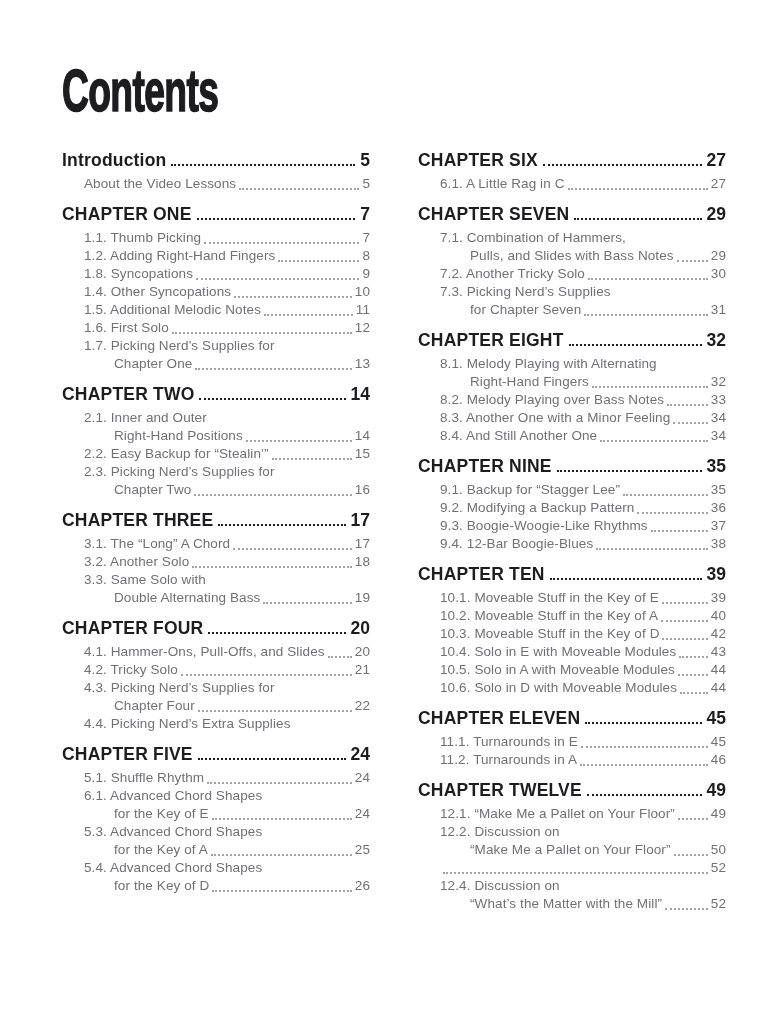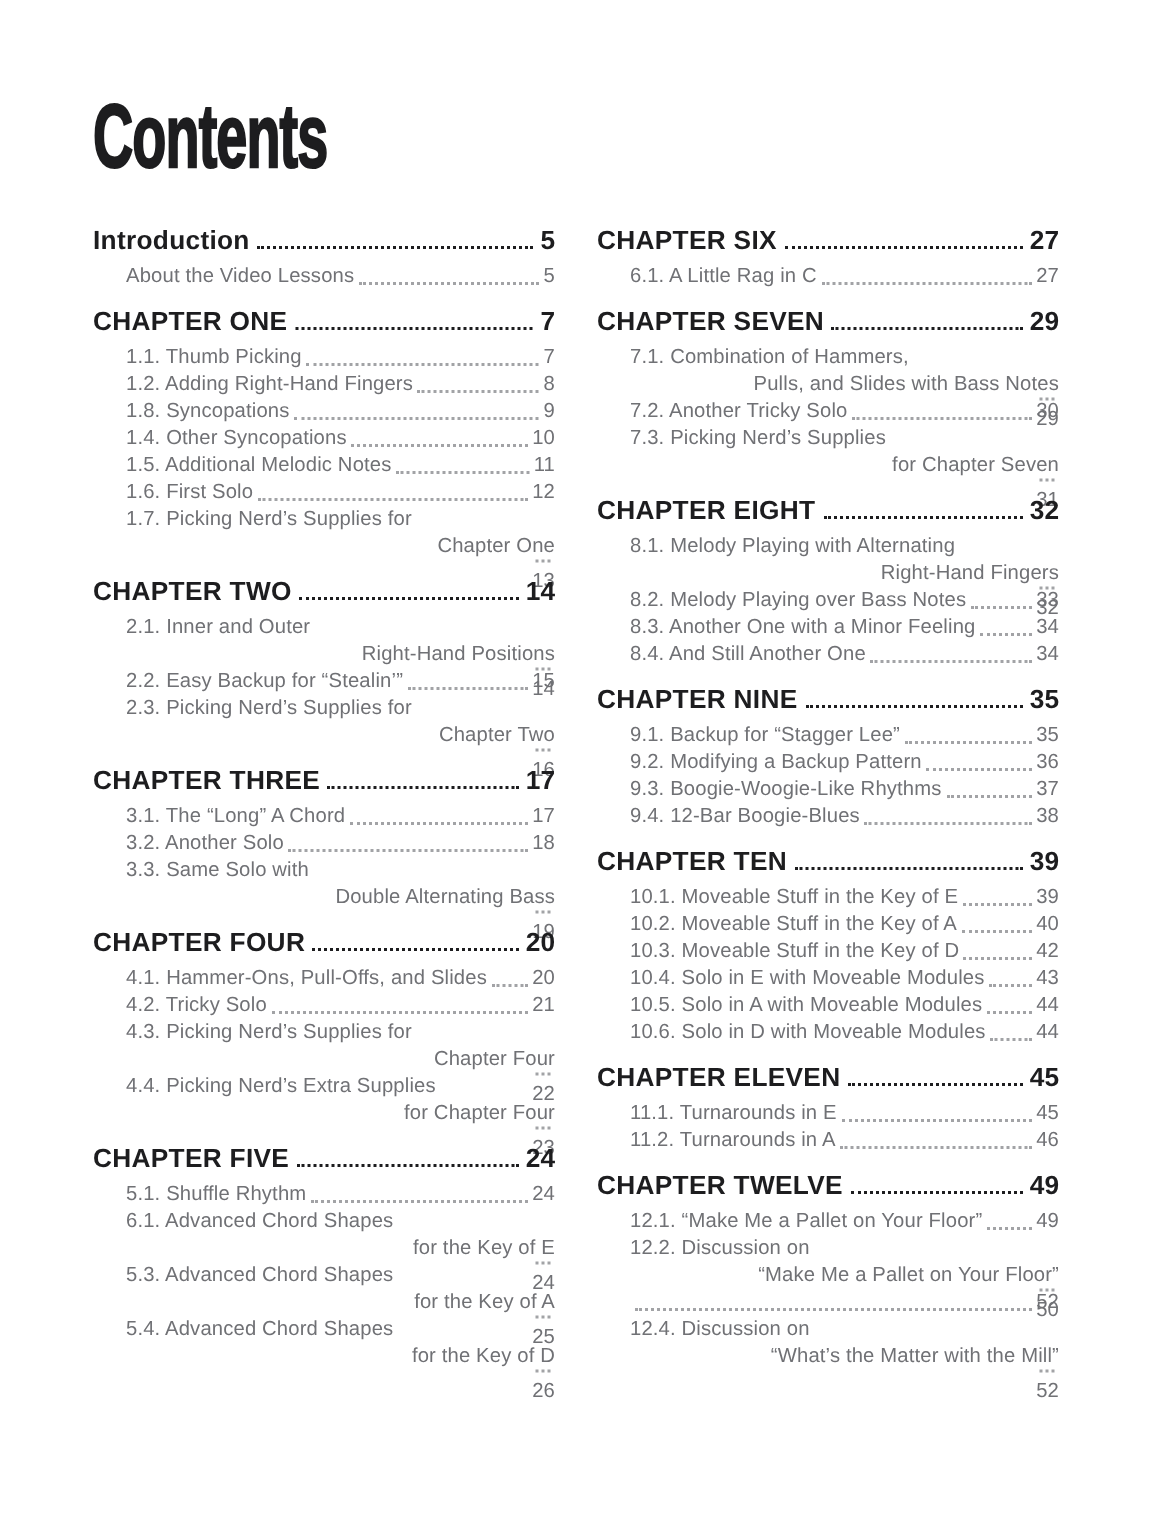--- a/index.html
+++ b/index.html
@@ -28,21 +28,21 @@
     line-height: 50px;
     color: var(--heading);
     -webkit-text-stroke: 1.6px var(--heading);
     letter-spacing: -1px;
     transform: scaleX(0.62);
     transform-origin: left bottom;
     white-space: nowrap;
     margin-bottom: 34px;
     height: 50px;
   }
-  .columns { display: flex; gap: 28px; align-items: flex-start; }
+  .columns { display: flex; gap: 48px; align-items: flex-start; }
   .col { width: 308px; flex: 0 0 308px; }
   .sec { margin-bottom: 11px; }
   .hdr {
     display: flex; align-items: flex-end;
     color: var(--heading);
     line-height: 20px;
     margin-bottom: 5px;
   }
   .hdr-label {
     font-size: 17.5px; font-weight: bold;
@@ -60,21 +60,21 @@
     margin: 0 3px 3px 3px;
   }
   .line {
     display: flex; align-items: flex-end;
     font-size: 13.5px; line-height: 18px; height: 18px;
     color: var(--entry);
     letter-spacing: 0.1px;
   }
   .line .txt { white-space: nowrap; }
   .line .pg { white-space: nowrap; }
-  .line.cont { padding-left: 30px; flex-direction: column; }
+  .line.cont { padding-left: 30px; }
 </style>
 </head>
 <body>
 
 <div class="page">
   <h1 class="title">Contents</h1>
   <div class="columns">
       <div class="col">
         <section class="sec">
           <div class="hdr">
@@ -250,25 +250,20 @@
               <div class="line cont">
                 <span class="txt">Chapter Four</span>
                 <span class="leader entry-leader"></span>
                 <span class="pg">22</span>
               </div>
             </div>
             <div class="entry">
               <div class="line">
                 <span class="txt">4.4. Picking Nerd’s Extra Supplies</span>
               </div>
-              <div class="line cont">
-                <span class="txt">for Chapter Four</span>
-                <span class="leader entry-leader"></span>
-                <span class="pg">23</span>
-              </div>
             </div>
           </div>
         </section>
         <section class="sec">
           <div class="hdr">
             <span class="hdr-label">CHAPTER FIVE</span>
             <span class="leader hdr-leader"></span>
             <span class="hdr-page">24</span>
           </div>
           <div class="entries">

